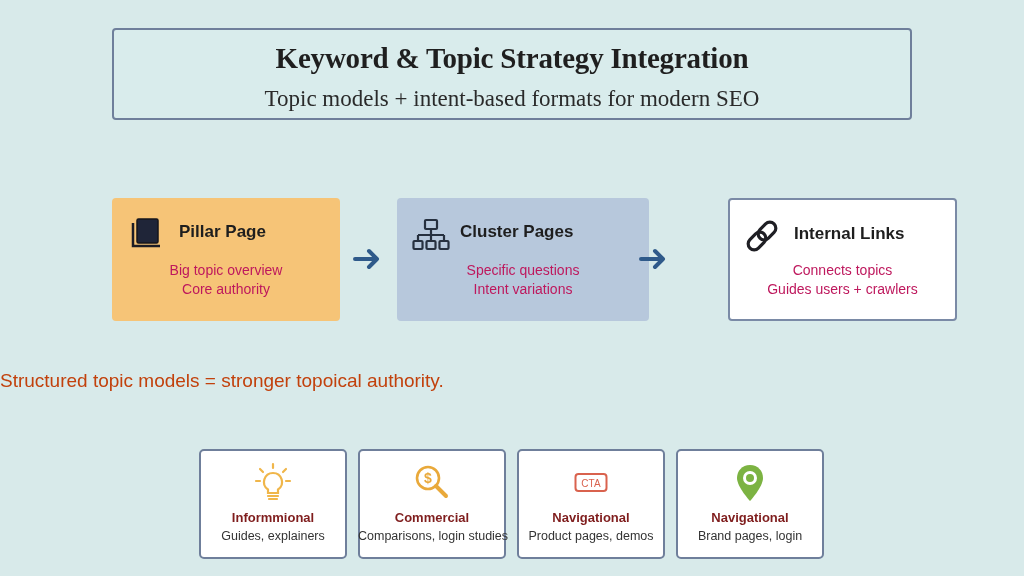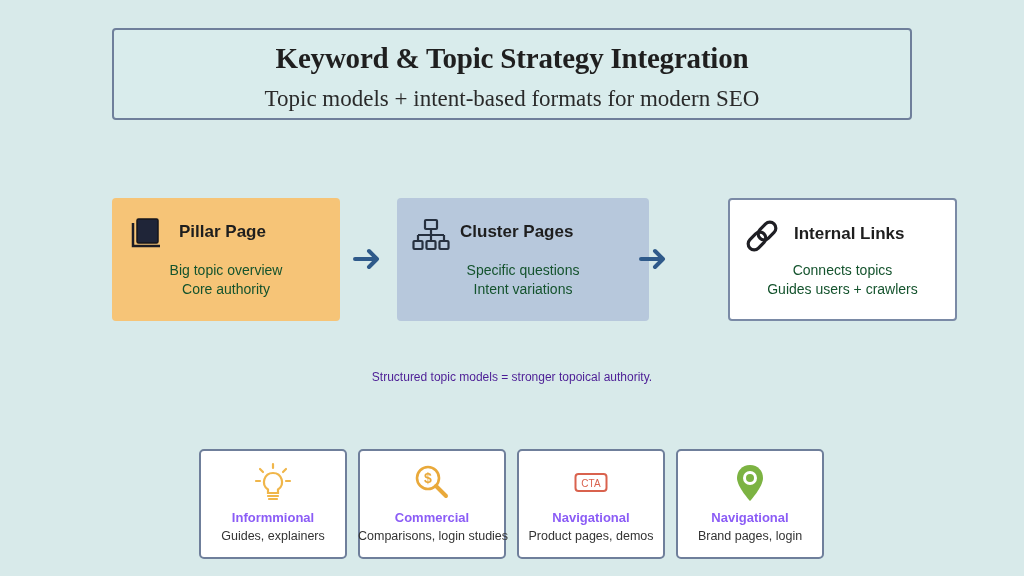--- a/index.html
+++ b/index.html
@@ -28,47 +28,47 @@
     }
 
     .flow-card {
       position: absolute; top: 198px; height: 123px; border-radius: 4px; padding-left: 14px;
     }
     .flow-card .card-title {
       position: absolute; top: 24px; font-size: 17px; font-weight: bold; color: #1e1e1e;
     }
     .flow-card .card-desc {
       position: absolute; left: 0; right: 0; top: 63px;
-      font-size: 14px; line-height: 19px; color: #14532d; text-align: center;
+      font-size: 14px; line-height: 19px; color: #be185d; text-align: center;
     }
     .flow-card .card-icon { position: absolute; top: 18px; }
 
     .card-pillar { left: 112px; width: 228px; background: #f6c477; }
     .card-cluster { left: 397px; width: 252px; background: #b7c8dc; }
     .card-links { left: 683px; width: 229px; background: #ffffff; border: 2px solid #7a8aa6; margin-left: 45px; }
 
     .arrow { position: absolute; top: 247px; }
 
     .summary {
       position: absolute; left: 0; right: 0; top: 370px;
-      text-align: center; font-size: 12px; color: #4c1d95;
+      text-align: left; font-size: 19px; color: #c2410c;
     }
 
     .intent-card {
       position: absolute; top: 449px; width: 148px; height: 110px;
       background: #ffffff; border: 2px solid #6f7f9b; border-radius: 5px;
       text-align: center;
     }
     .intent-card .intent-icon {
       position: absolute; left: 0; right: 0; top: 10px; height: 44px;
       display: flex; justify-content: center; align-items: center;
     }
     .intent-card .intent-title {
       position: absolute; left: 0; right: 0; top: 59px;
-      font-size: 13px; font-weight: bold; color: #8b5cf6;
+      font-size: 13px; font-weight: bold; color: #7f1d1d;
     }
     .intent-card .intent-desc {
       position: absolute; left: -2px; right: -2px; top: 78px;
       font-size: 12.5px; color: #333; white-space: nowrap;
     }
   </style>
 </head>
 <body>
 
 <div class="canvas">

